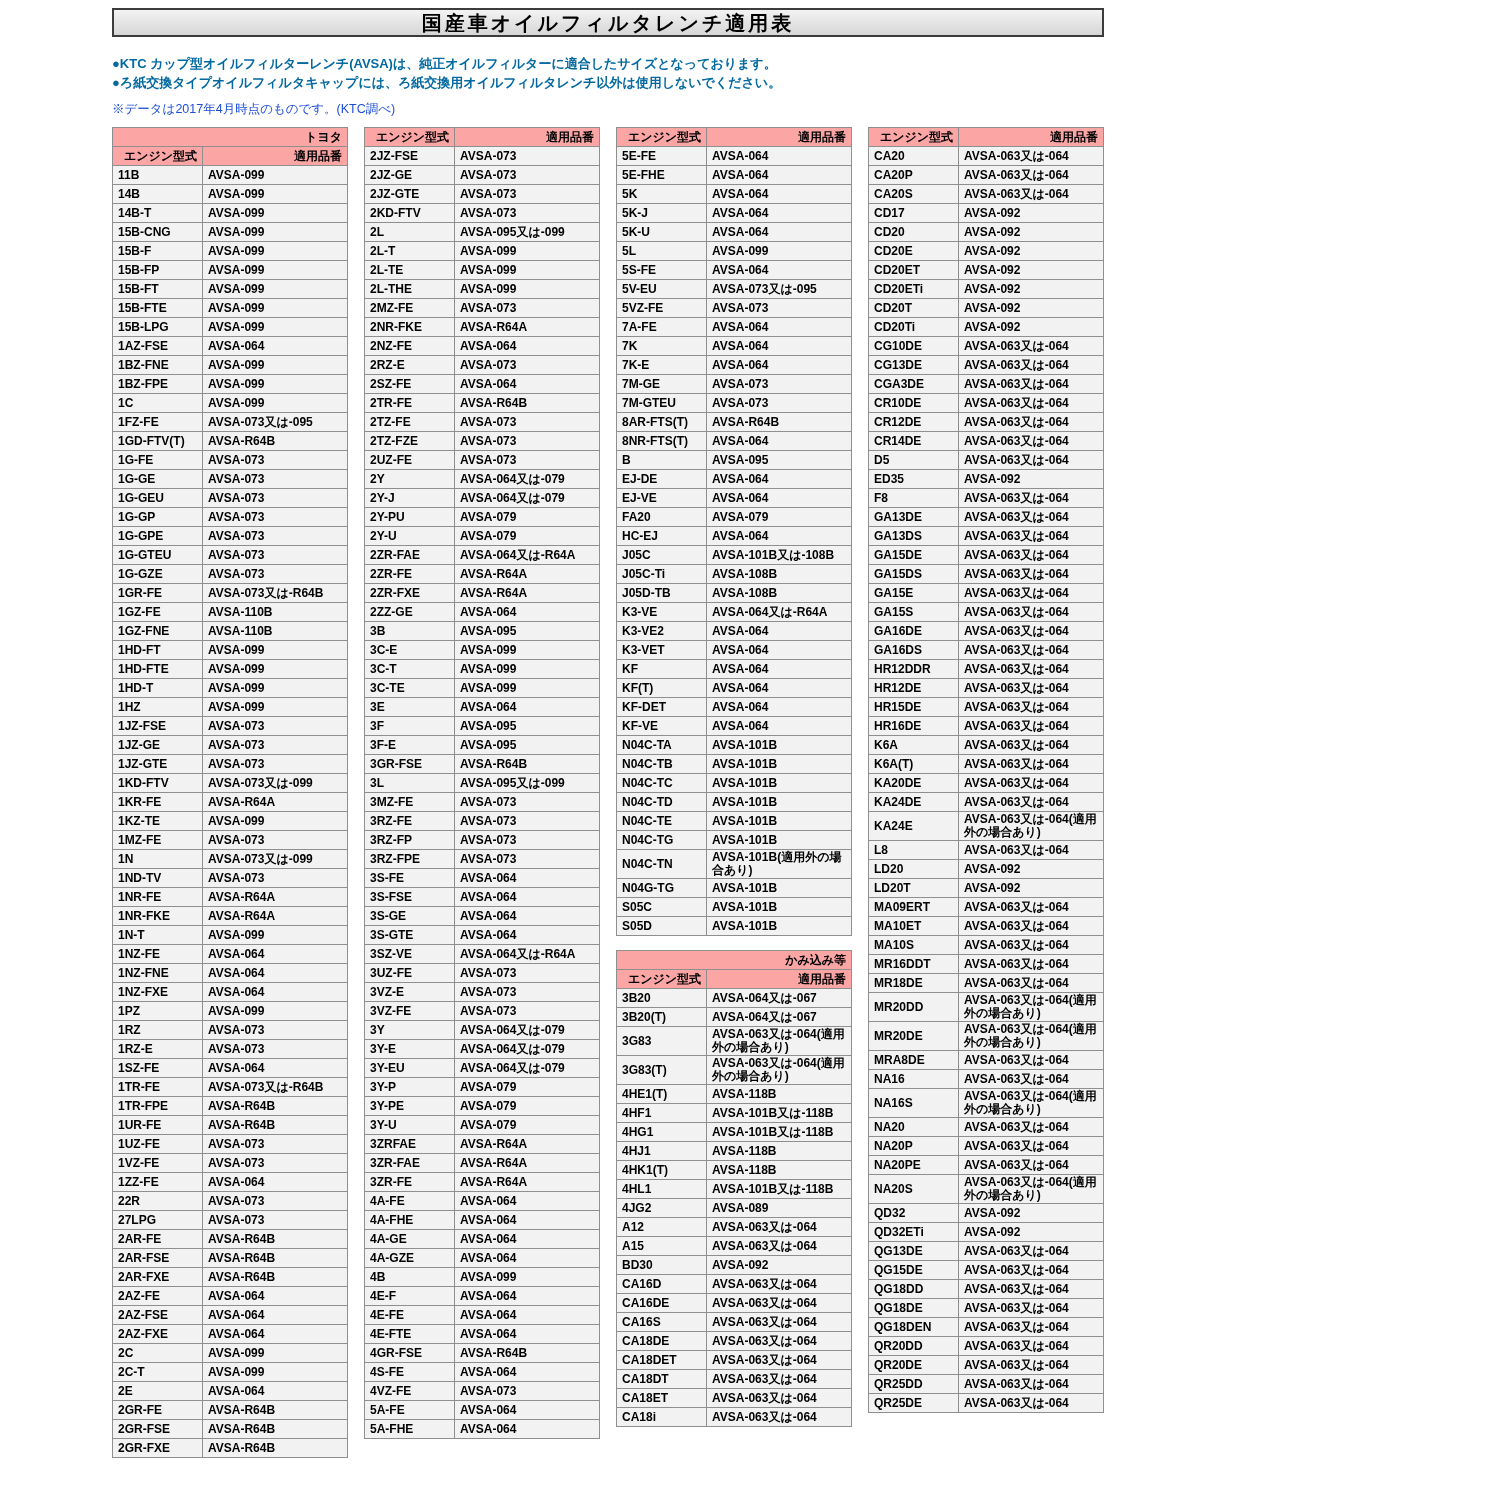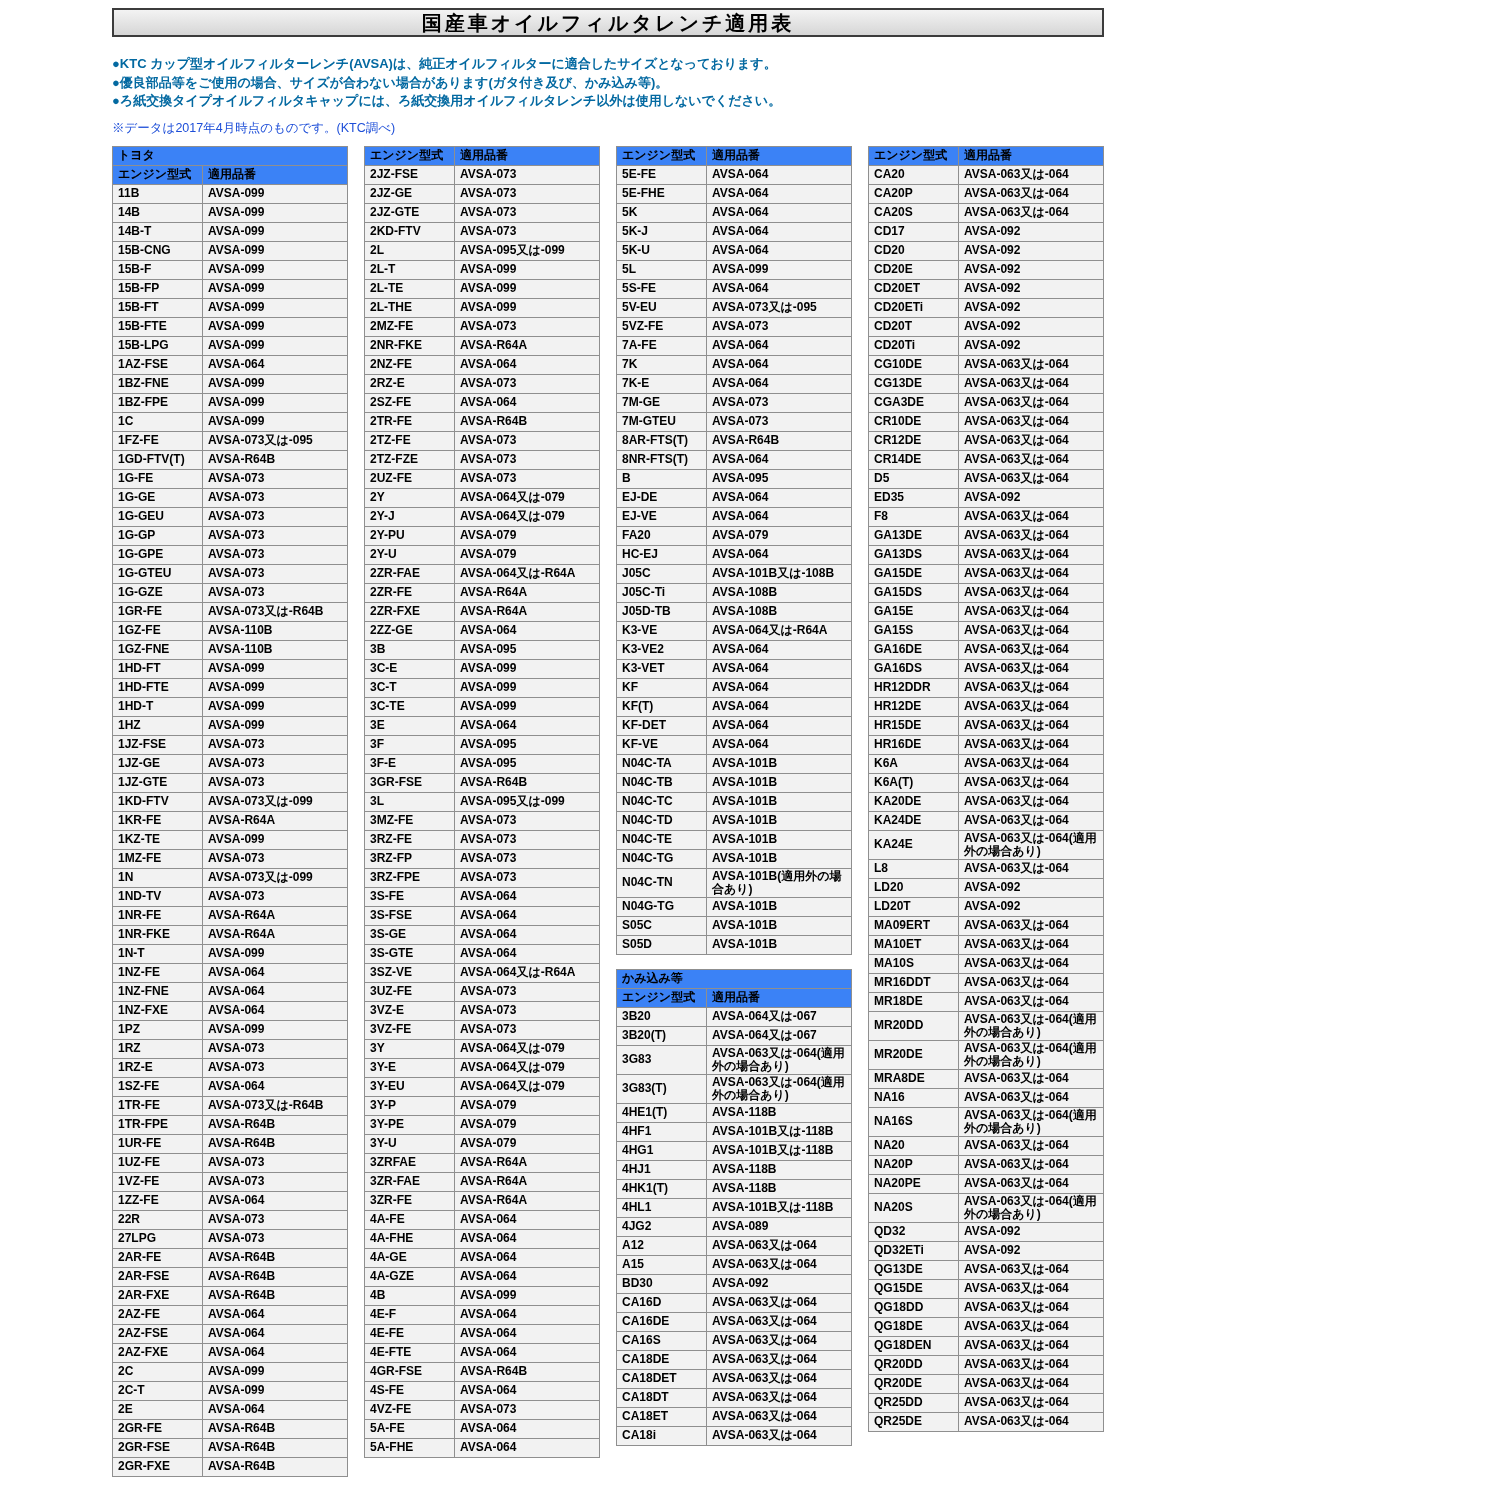--- a/index.html
+++ b/index.html
@@ -55,41 +55,40 @@
     font-size: 12px;
     font-weight: bold;
     height: 19px;
     padding: 1px 5px;
     line-height: 13px;
     overflow: hidden;
     word-break: break-all;
   }
   .apptable tr.maker-row th,
   .apptable tr.head-row th {
-    background: #3b82f6;
-    text-align: left;
+    background: #fca5a5;
+    text-align: right;
     color: #000;
   }
   .apptable td {
     background: #f2f2f2;
     text-align: left;
     color: #000;
   }
 </style>
 </head>
 <body>
 
 <div class="page">
   <div class="content">
 
     <div class="title-box">国産車オイルフィルタレンチ適用表</div>
 
     <div class="notices" id="notices">
         <div class="notice-line">●KTC カップ型オイルフィルターレンチ(AVSA)は、純正オイルフィルターに適合したサイズとなっております。</div>
-        <div class="notice-line">●優良部品等をご使用の場合、サイズが合わない場合があります(ガタ付き及び、かみ込み等)。</div>
         <div class="notice-line">●ろ紙交換タイプオイルフィルタキャップには、ろ紙交換用オイルフィルタレンチ以外は使用しないでください。</div>
       </div>
 
     <div class="data-note">※データは2017年4月時点のものです。(KTC調べ)</div>
 
     <div class="tables">
       <div class="tcol">
         <table class="apptable">
             <colgroup>
               <col class="c-engine">

